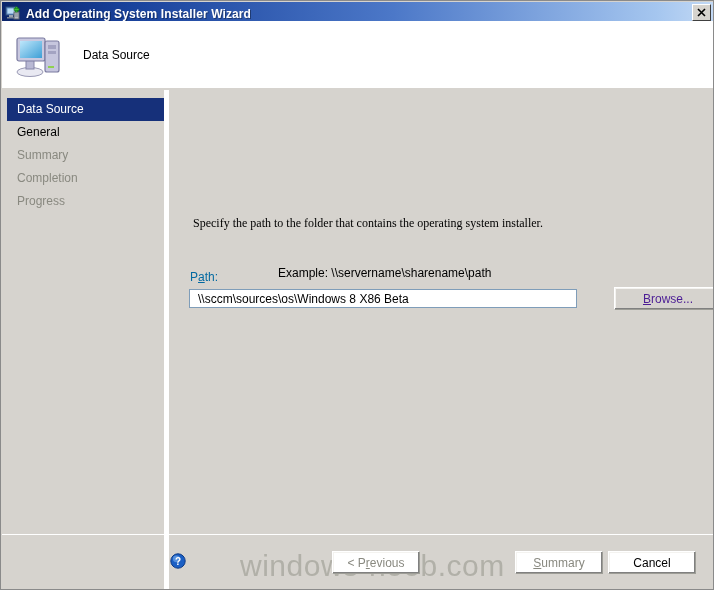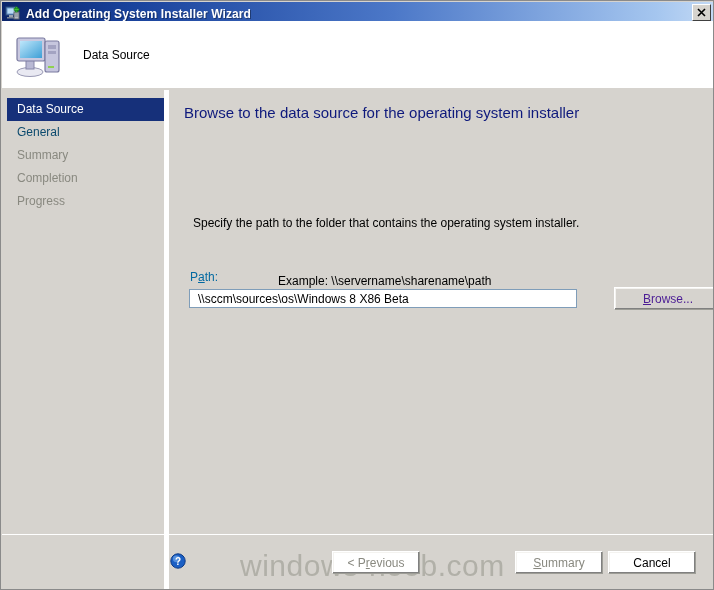--- a/index.html
+++ b/index.html
@@ -111,21 +111,21 @@
   #sidebar-list {
     position: absolute;
     left: 5px; top: 8px;
     right: 0;
   }
   .nav-item {
     height: 23px;
     line-height: 23px;
     font-size: 12px;
     padding-left: 10px;
-    color: #0c4a6e;
+    color: #000000;
     white-space: nowrap;
     cursor: default;
   }
   .nav-item.selected {
     background: #16307a;
     color: #ffffff;
   }
   .nav-item.dim {
     color: #898980;
   }
@@ -155,30 +155,31 @@
     font-size: 15px;
     color: #0e197c;
     white-space: nowrap;
   }
   #instruction {
     position: absolute;
     left: 23px; top: 126px;
     font-size: 12px;
     color: #000000;
     white-space: nowrap;
+    font-family: Liberation Serif, serif;
   }
   #path-label {
     position: absolute;
     left: 20px; top: 180px;
     font-size: 12px;
     color: #0369a1;
   }
   #example-label {
     position: absolute;
-    left: 108px; top: 184px;
+    left: 108px; top: 176px;
     font-size: 12px;
     color: #000000;
     white-space: nowrap;
   }
   #path-input {
     position: absolute;
     left: 19px; top: 199px;
     width: 388px;
     height: 19px;
     box-sizing: border-box;
@@ -351,21 +352,20 @@
         <div class="nav-item dim">
           <span>Progress</span>
         </div>
       </div>
     </div>
 
     <div id="divider-vert"></div>
     <div id="divider-vert-line"></div>
 
     <div id="content">
-      <div id="page-heading">Browse to the data source for the operating system installer</div>
       <div id="instruction">Specify the path to the folder that contains the operating system installer.</div>
 
       <div id="path-label"><span>P</span><span class="u">a</span><span>th:</span></div>
 
       <div id="example-label">Example: \\servername\sharename\path</div>
 
       <input id="path-input" type="text" value="\\sccm\sources\os\Windows 8 X86 Beta" style="">
 
       <button id="browse-btn"><span></span><span class="u">B</span><span>rowse...</span></button>
     </div>

